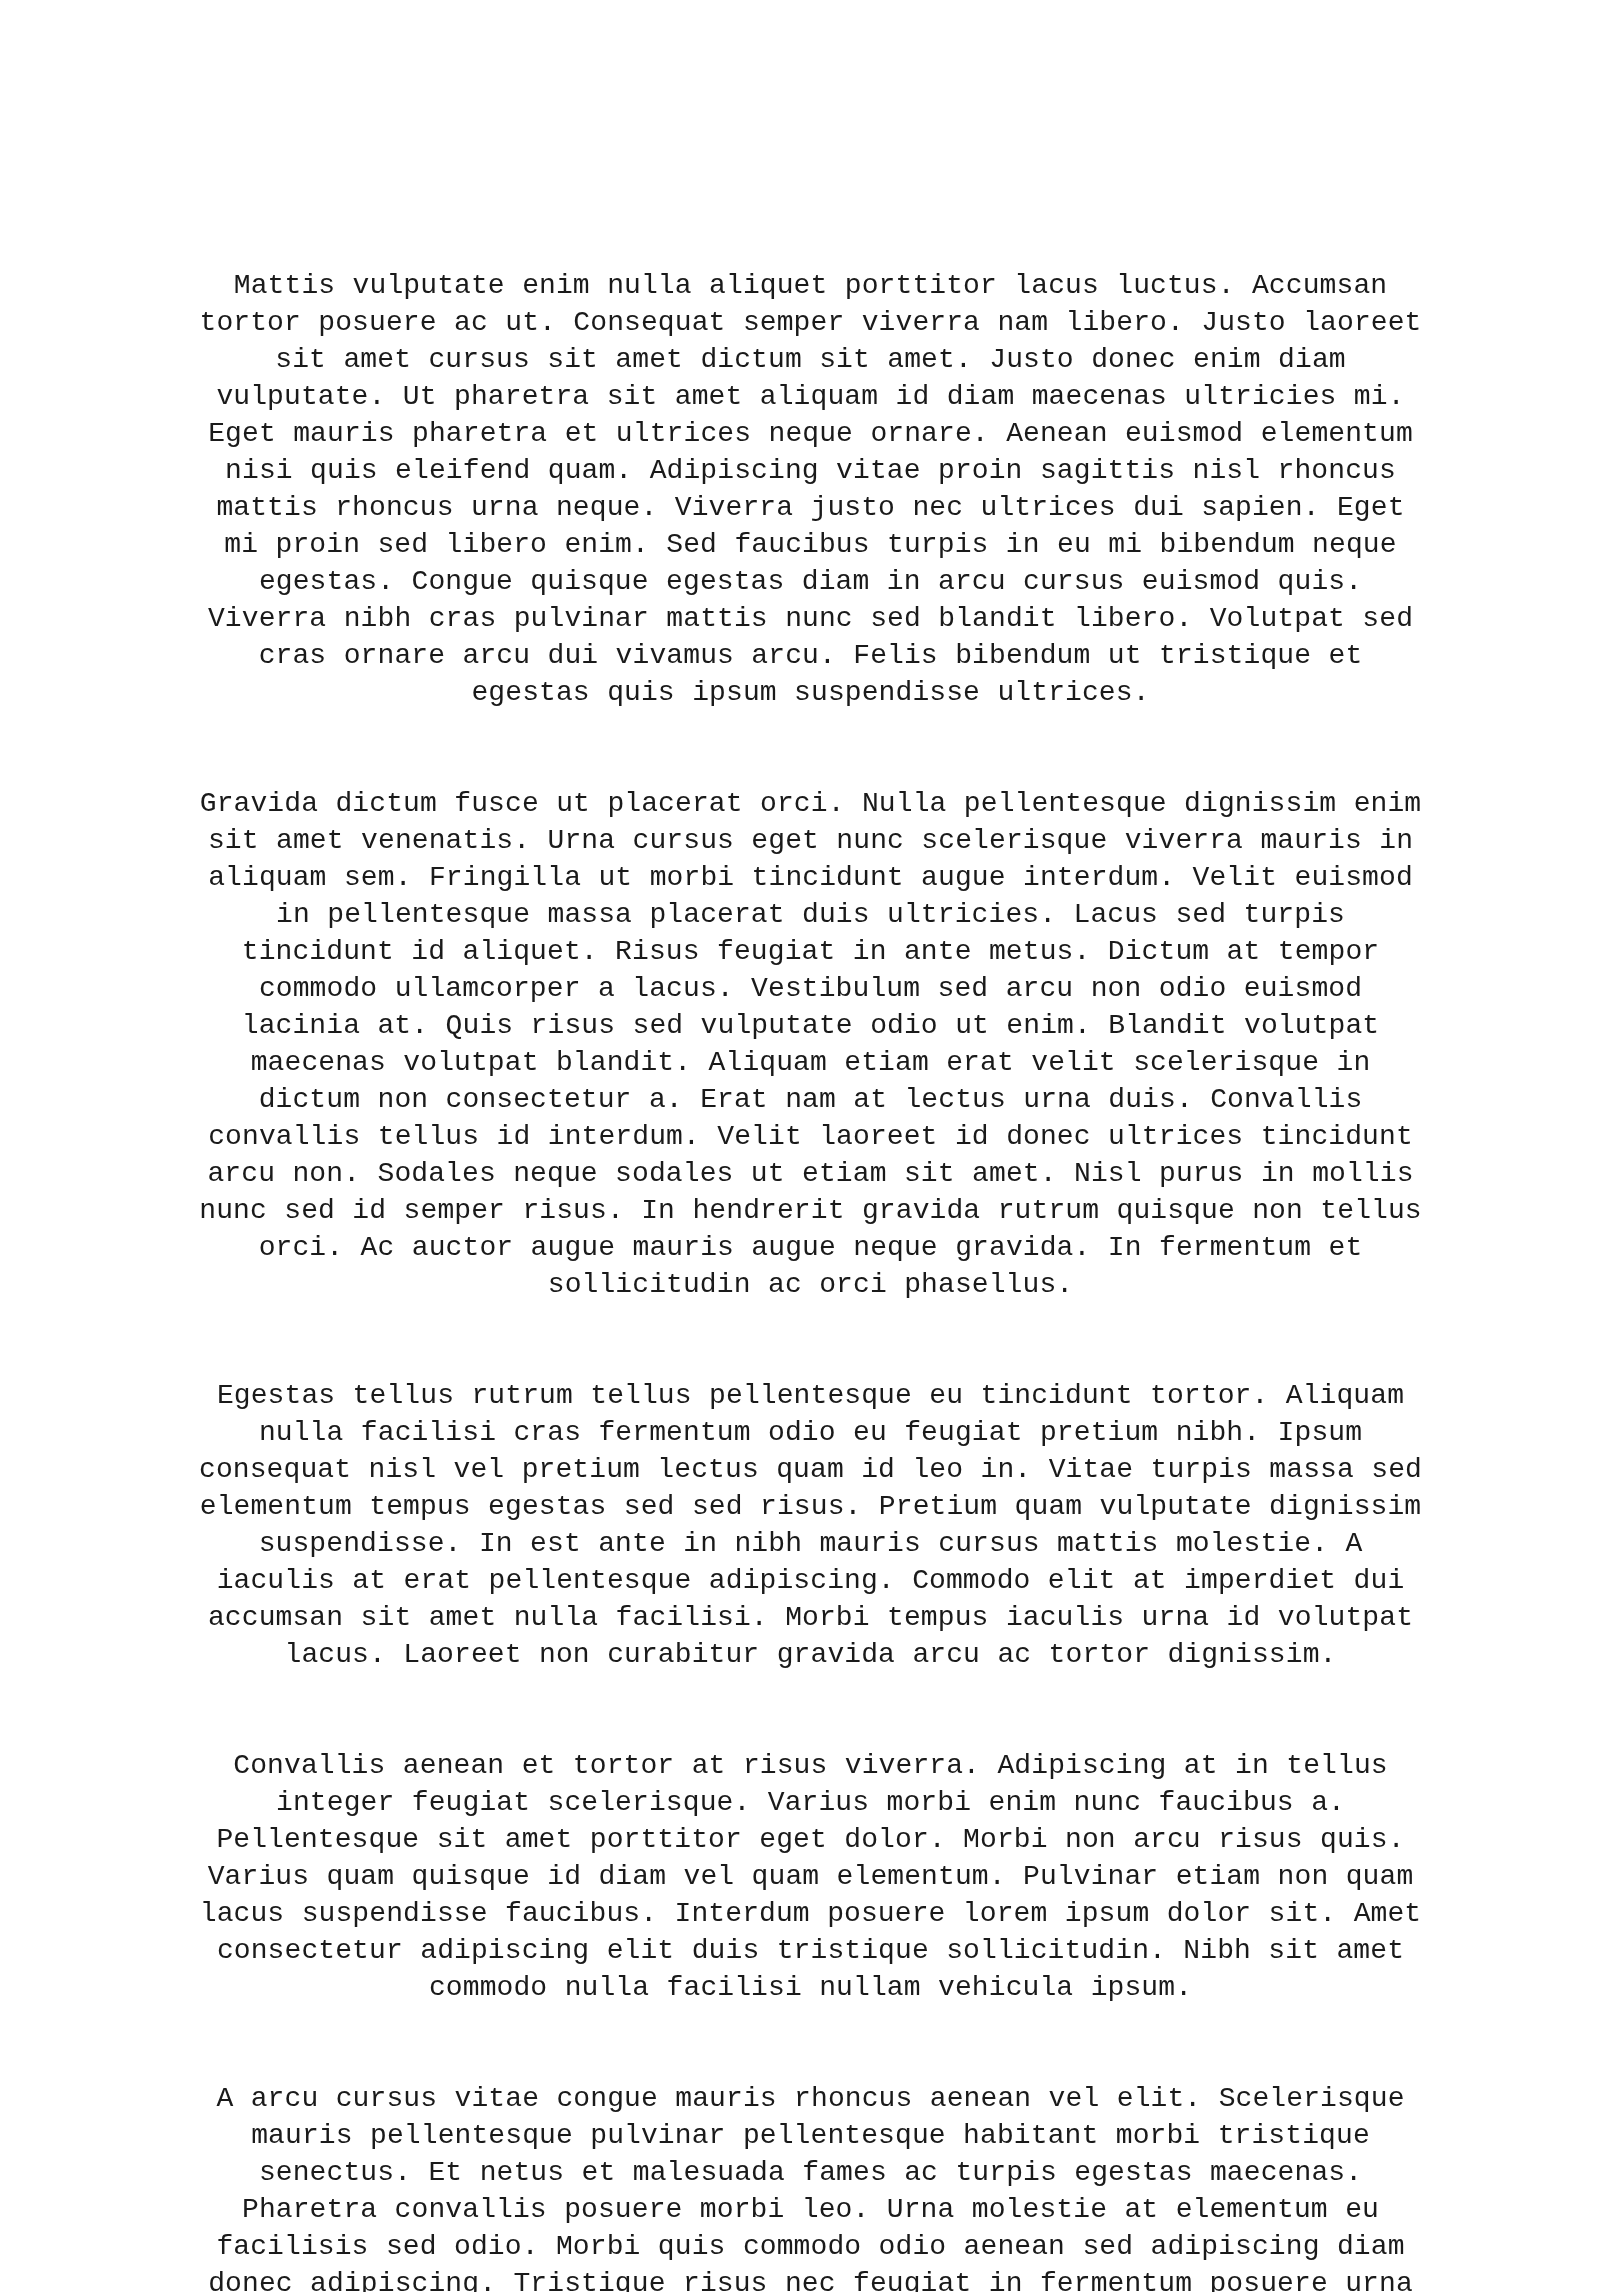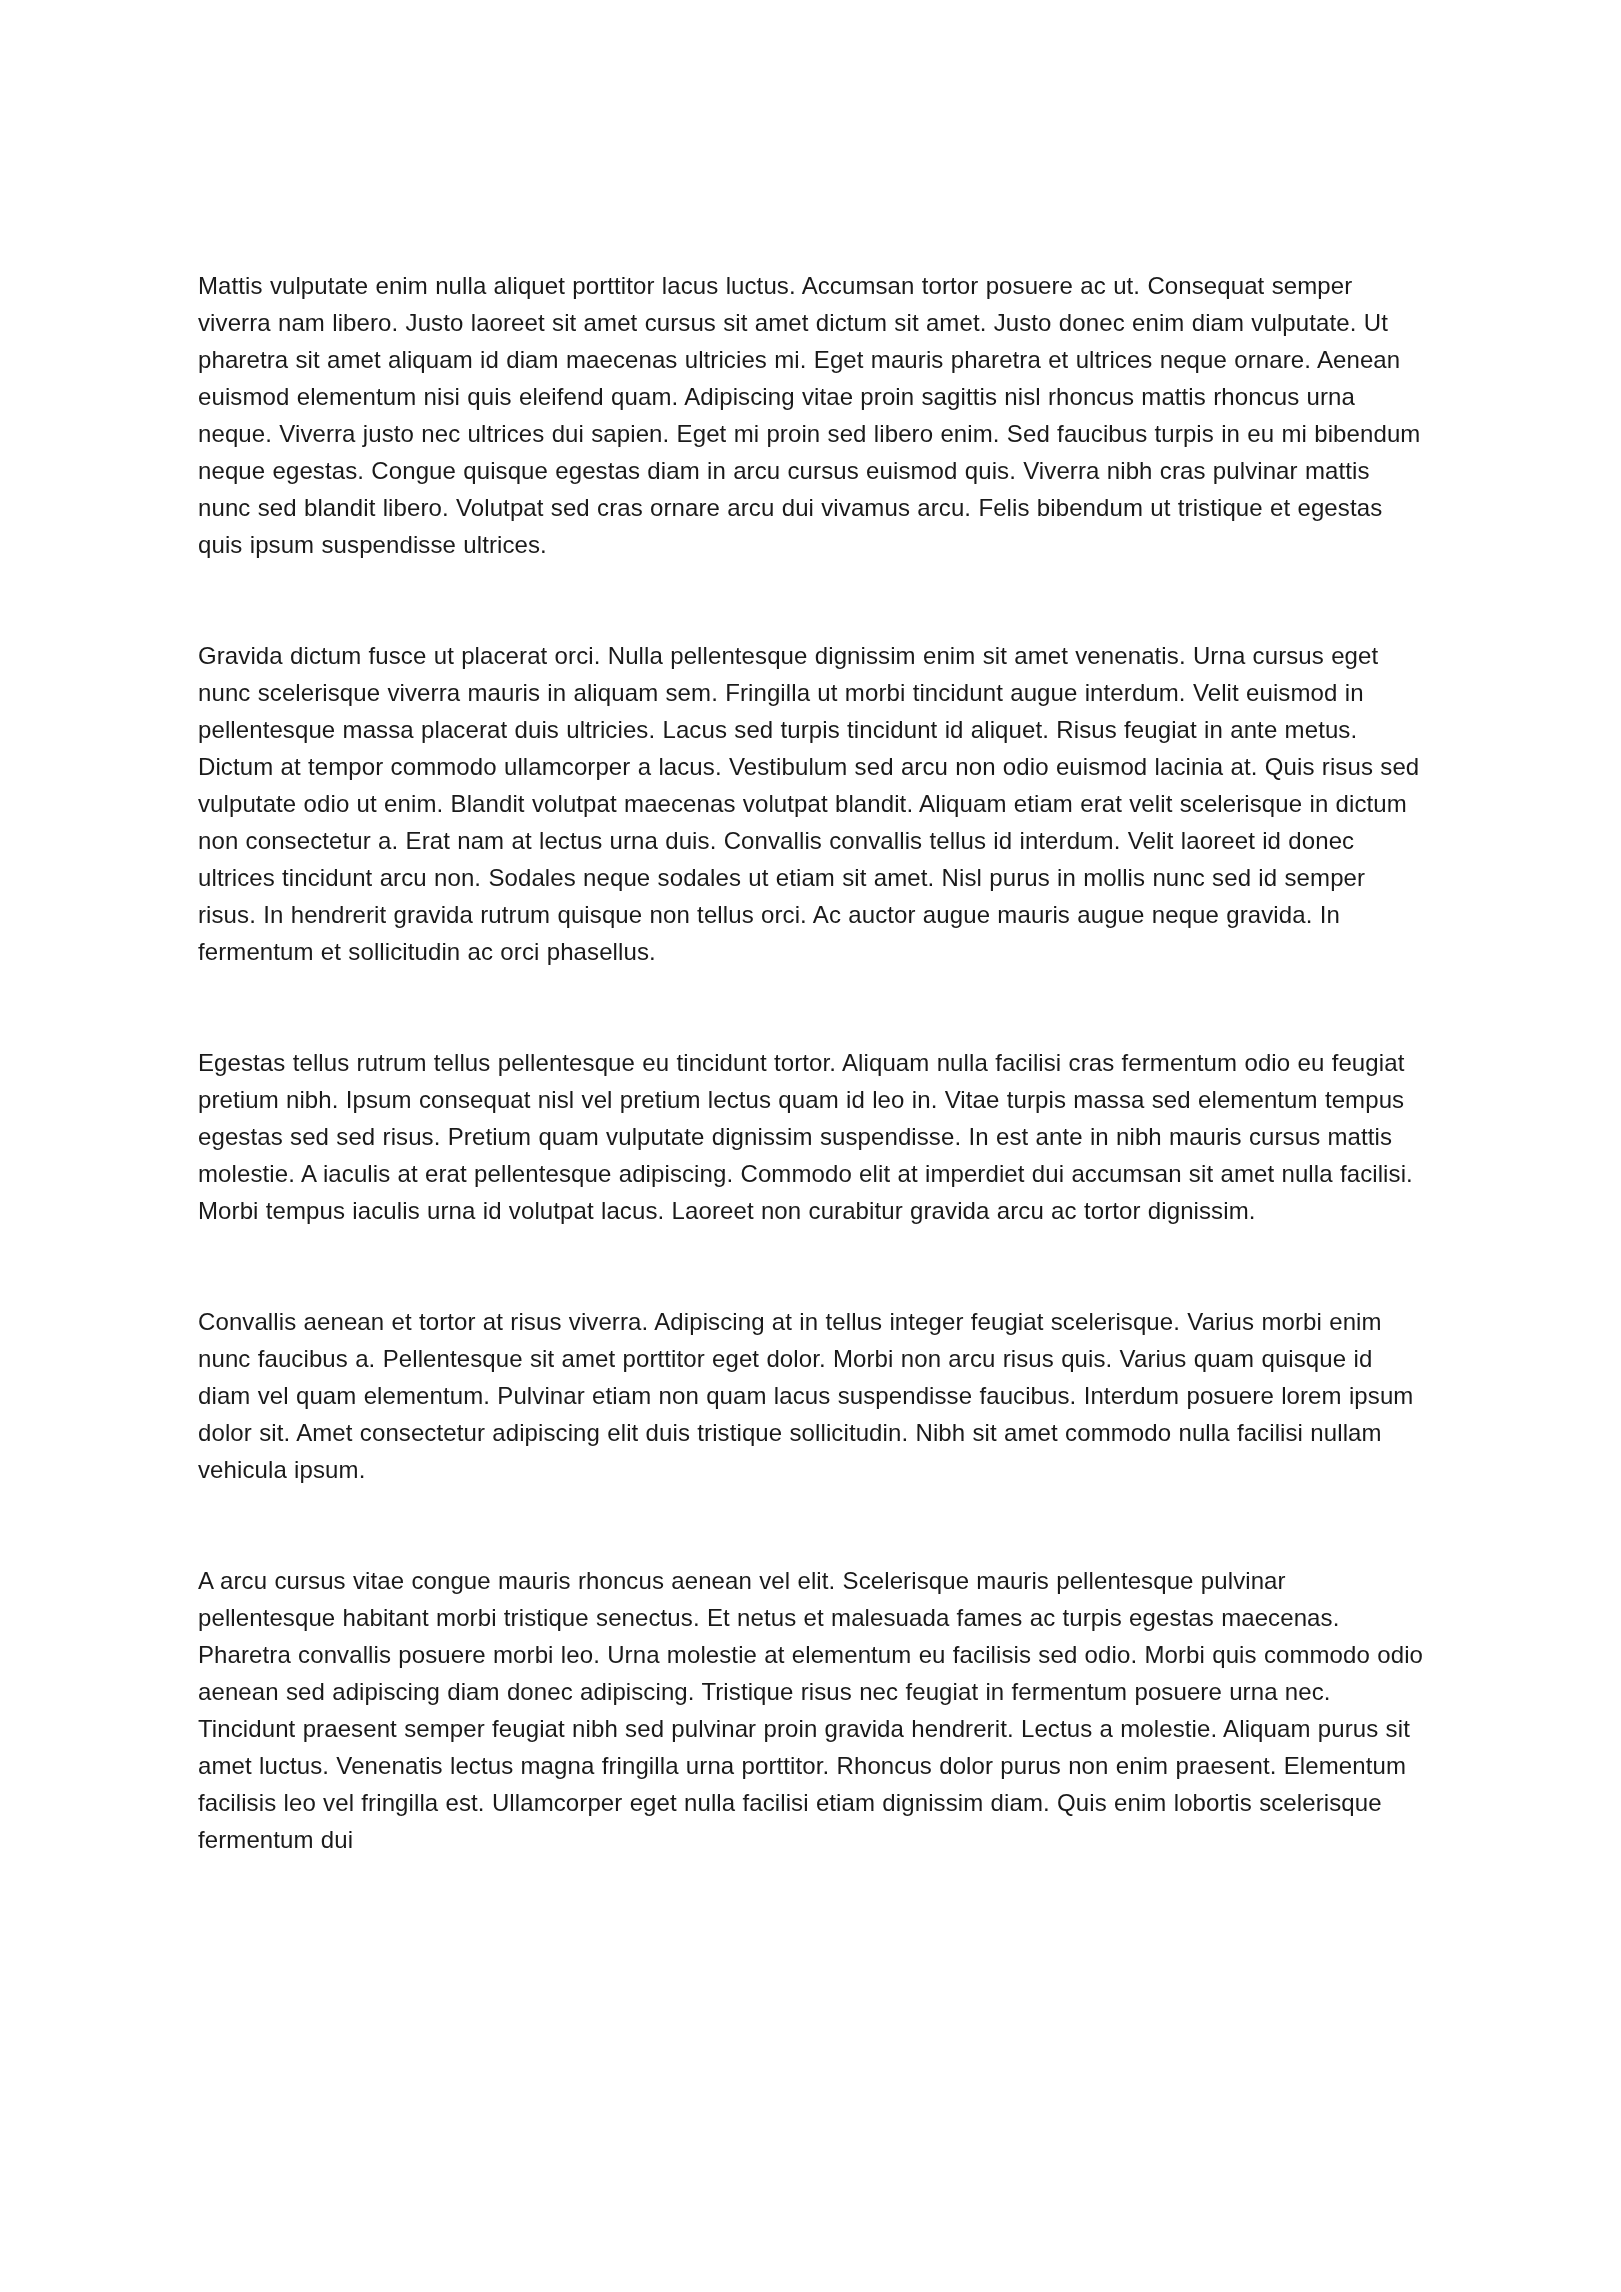--- a/index.html
+++ b/index.html
@@ -14,25 +14,26 @@
     margin: 0 auto;
     background: #ffffff;
     box-sizing: border-box;
     padding: 267px 198px 59px 198px;
     overflow: hidden;
     font-family: "Liberation Sans", "DejaVu Sans", sans-serif;
     color: #1a1a1a;
   }
   .page p {
     margin: 0 0 74px 0;
-    font-size: 24px;
+    font-size: 28px;
     line-height: 37px;
-    text-align: left;
+    text-align: center;
     letter-spacing: 0.1px;
     word-spacing: 0.5px;
+    font-family: Liberation Mono, monospace;
   }
   .page p:last-child {
     margin-bottom: 0;
     margin-top: 8px;
   }
 </style>
 </head>
 <body>
 
 <div class="page">

